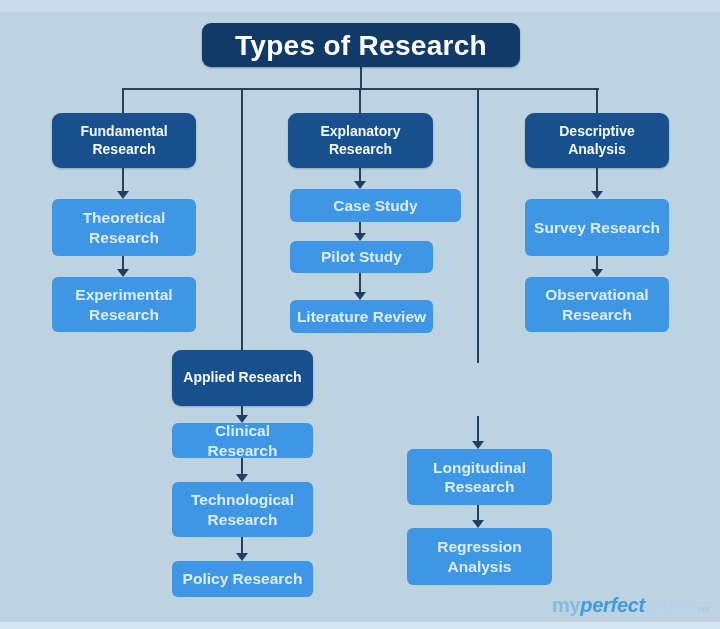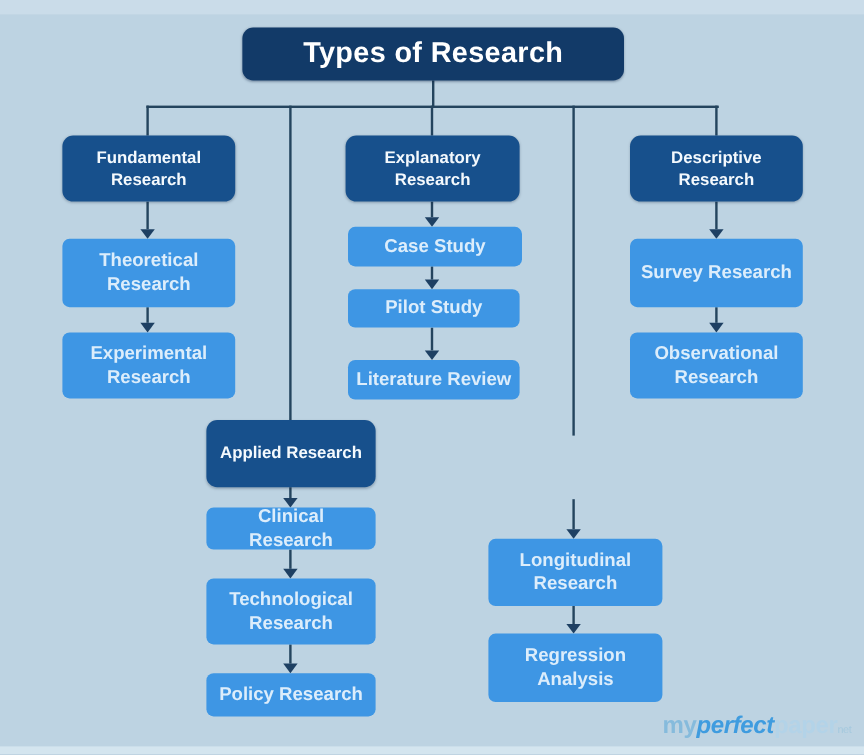--- a/index.html
+++ b/index.html
@@ -10,21 +10,21 @@
   }
   .strip-top{position:absolute;left:0;top:0;width:720px;height:12px;background:#cadce9;}
   .strip-bottom{position:absolute;left:0;top:622px;width:720px;height:7px;background:#d4e5ef;}
 
   .node{
     position:absolute;display:flex;align-items:center;justify-content:center;
     text-align:center;box-sizing:border-box;padding:2px 6px;line-height:1.25;
   }
   .node.title{
     background:#123a68;border-radius:9px;color:#ffffff;
-    font-size:24px;font-weight:bold;letter-spacing:.3px;
+    font-size:28px;font-weight:bold;letter-spacing:.3px;
     box-shadow:0 1px 2px rgba(10,30,60,.35);
   }
   .node.cat{
     background:#17508c;border-radius:9px;color:#f4f9fd;
     font-size:14px;font-weight:bold;
     box-shadow:0 1px 2px rgba(10,30,60,.25);
   }
   .node.leaf{
     background:#3e96e4;border-radius:6px;color:#dcedfb;
     font-size:15.5px;font-weight:bold;
@@ -94,27 +94,27 @@
   <div class="cline" style="left:477px;top:416px;width:2px;height:25px;"></div>
   <div class="ahead" style="left:472px;top:441px;"></div>
 
   <div class="cline" style="left:477px;top:505px;width:2px;height:15px;"></div>
   <div class="ahead" style="left:472px;top:520px;"></div>
 
   <div class="node title" style="left:202px;top:23px;width:318px;height:44px;">Types of Research</div>
 
   <div class="node cat" style="left:52px;top:113px;width:144px;height:55px;">Fundamental Research</div>
   <div class="node cat" style="left:288px;top:113px;width:145px;height:55px;">Explanatory Research</div>
-  <div class="node cat" style="left:525px;top:113px;width:144px;height:55px;">Descriptive Research</div>
+  <div class="node cat" style="left:525px;top:113px;width:144px;height:55px;">Descriptive Analysis</div>
   <div class="node cat" style="left:172px;top:350px;width:141px;height:56px;">Applied Research</div>
 
   <div class="node leaf" style="left:52px;top:199px;width:144px;height:57px;">Theoretical Research</div>
   <div class="node leaf" style="left:52px;top:277px;width:144px;height:55px;">Experimental Research</div>
 
-  <div class="node leaf" style="left:290px;top:189px;width:145px;height:33px;">Case Study</div>
+  <div class="node leaf" style="left:290px;top:189px;width:171px;height:33px;">Case Study</div>
   <div class="node leaf" style="left:290px;top:241px;width:143px;height:32px;">Pilot Study</div>
   <div class="node leaf" style="left:290px;top:300px;width:143px;height:33px;">Literature Review</div>
 
   <div class="node leaf" style="left:525px;top:199px;width:144px;height:57px;">Survey Research</div>
   <div class="node leaf" style="left:172px;top:423px;width:141px;height:35px;">Clinical Research</div>
 
   <div class="node leaf" style="left:525px;top:277px;width:144px;height:55px;">Observational Research</div>
   <div class="node leaf" style="left:172px;top:482px;width:141px;height:55px;">Technological Research</div>
   <div class="node leaf" style="left:172px;top:561px;width:141px;height:36px;">Policy Research</div>
 

